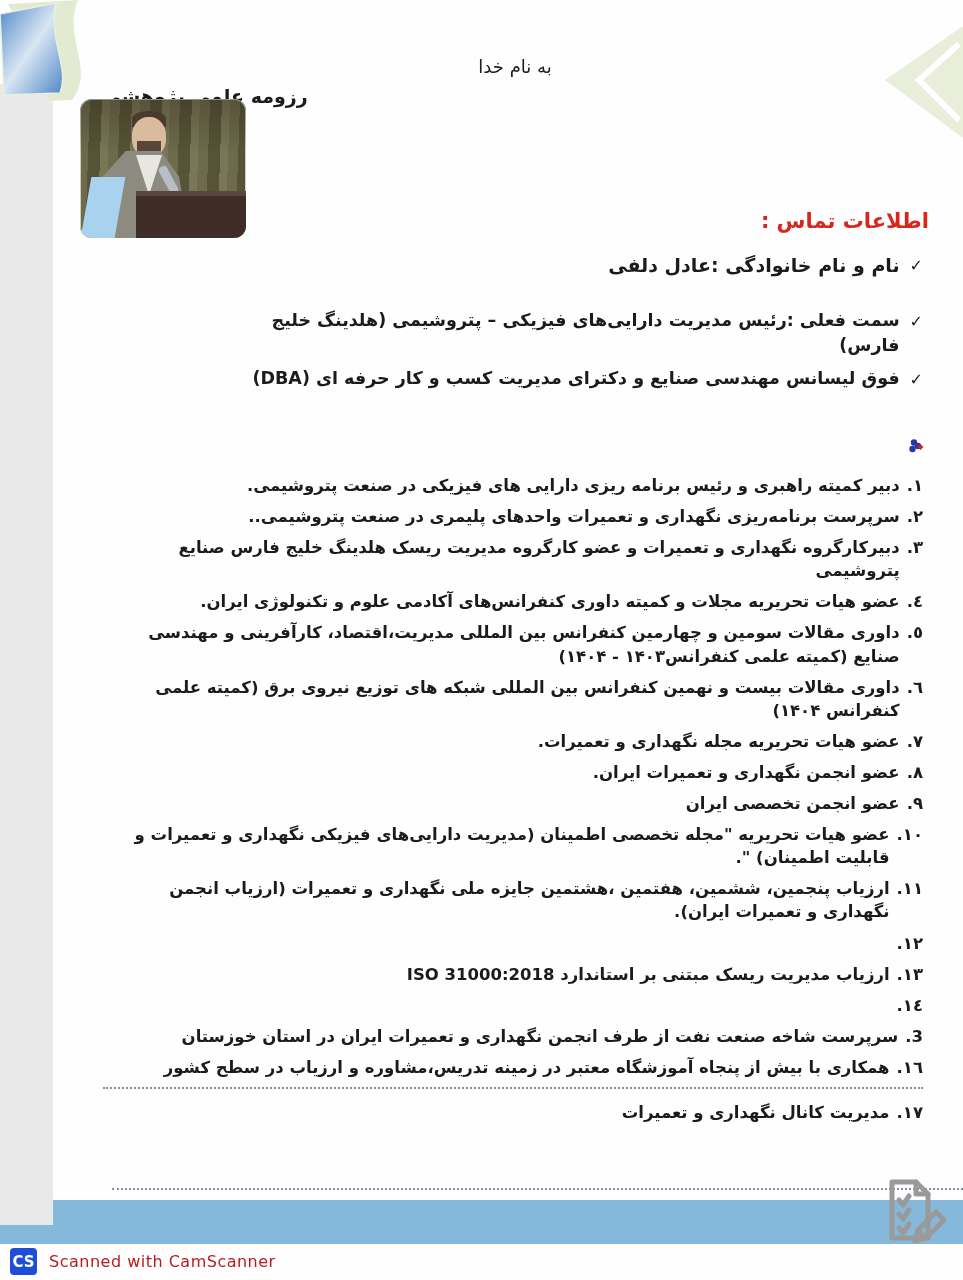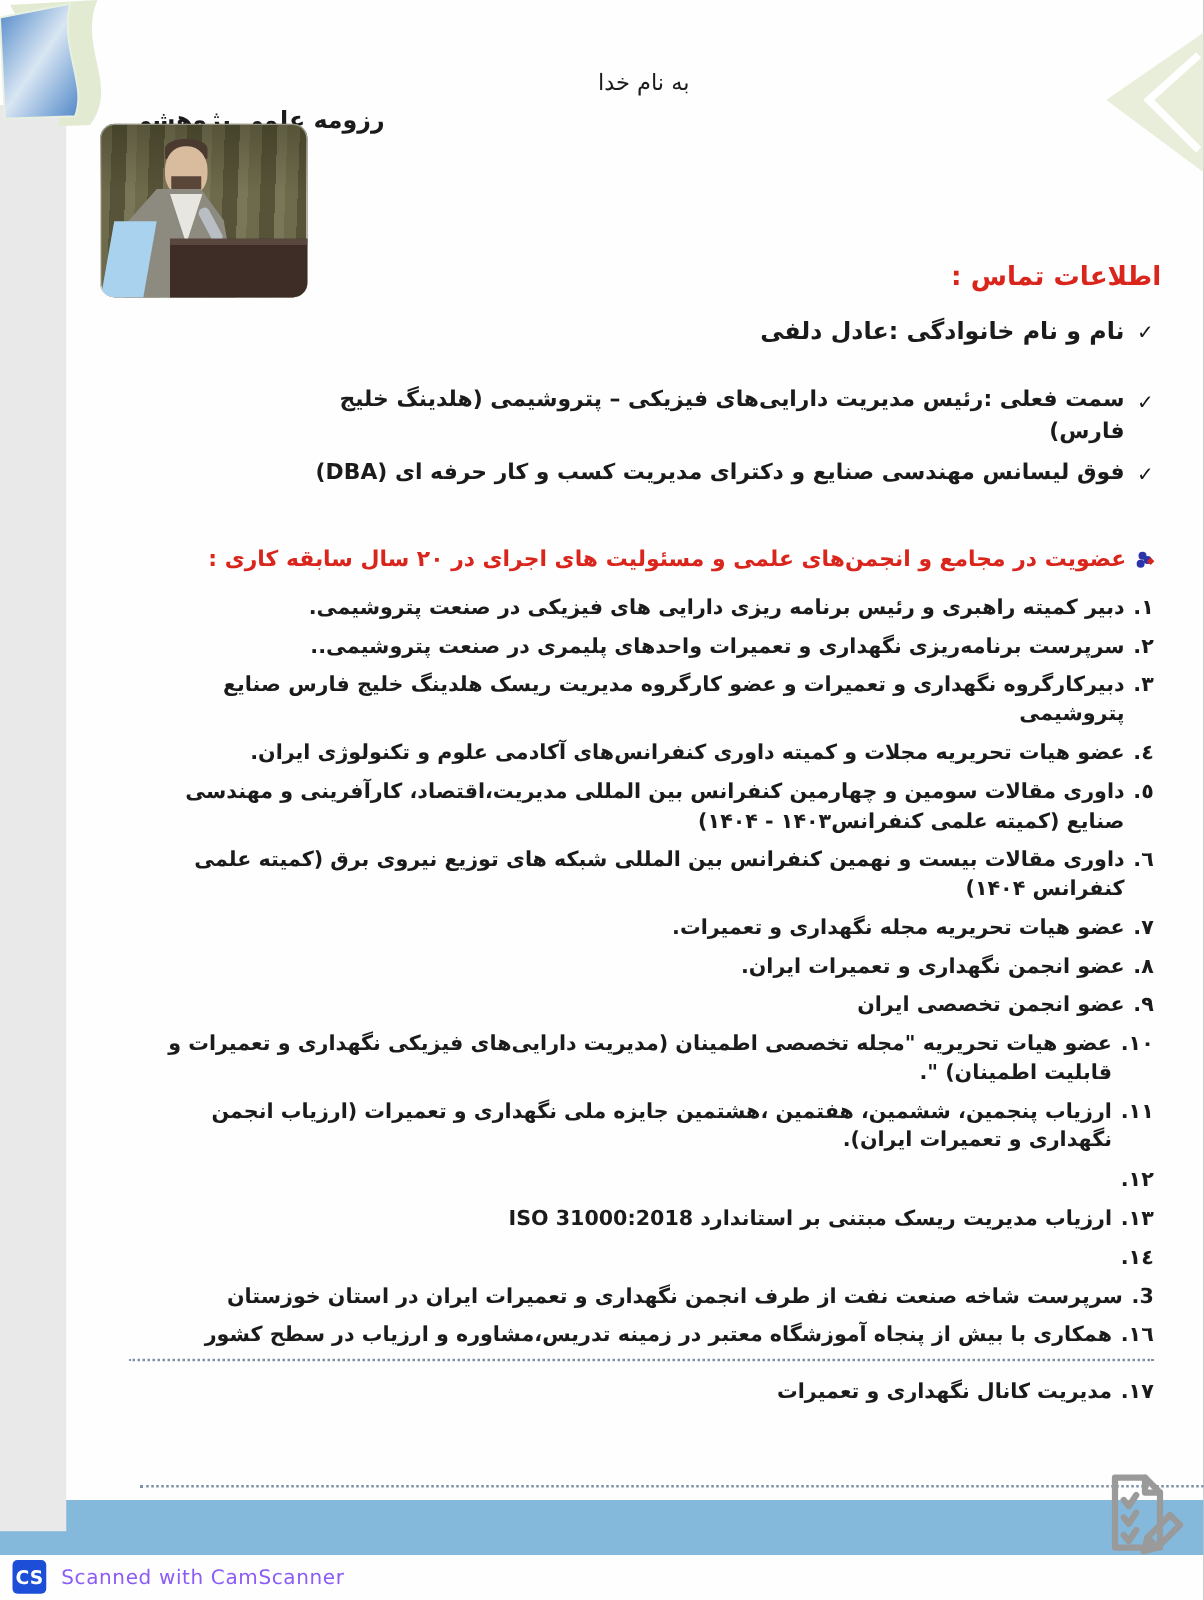--- a/index.html
+++ b/index.html
@@ -56,21 +56,21 @@
   .m-list .num{white-space:nowrap;}
   .list-divider{border:none;border-top:2px dotted #7d90a6;margin:6px 0 12px 0;width:820px;}
 
   
   .bottom-dotted{position:absolute;left:112px;top:1188px;width:851px;border-top:2px dotted #7d90a6;}
   .doc-edit-icon{position:absolute;left:876px;top:1176px;z-index:6;}
   .footer{position:absolute;left:10px;top:1248px;display:flex;align-items:center;gap:12px;z-index:6;}
   .cs-logo{width:27px;height:27px;background:#1d4ed8;border-radius:4px;color:#fff;
     font-size:15px;font-weight:bold;display:flex;align-items:center;justify-content:center;
     font-family:"DejaVu Sans",sans-serif;}
-  .cs-note{color:#8b5cf6;font-size:16px;letter-spacing:.5px;}
+  .cs-note{color:#b91c1c;font-size:16px;letter-spacing:.5px;}
 </style>
 </head>
 <body>
 
 <div class="page">
 
   <div class="grey-col"></div>
   <div class="blue-bar"></div>
 
   <svg class="corner-decor" width="95" height="105" viewBox="0 0 95 105">
@@ -122,21 +122,20 @@
     </div>
   </div>
 
   <div class="m-heading">
     <svg width="17" height="17" viewBox="0 0 17 17">
       <circle cx="6" cy="4.5" r="3.2" fill="#2b35a8"></circle>
       <circle cx="4.5" cy="11" r="3.2" fill="#2b35a8"></circle>
       <circle cx="10" cy="8" r="3.2" fill="#2b35a8"></circle>
       <path d="M12.5,6 l3,3 -3,3 -3,-3 z" fill="#d9251c"></path>
     </svg>
-    <span>عضویت در مجامع و انجمن‌های علمی و مسئولیت های اجرای در ۲۰ سال سابقه کاری :</span>
   </div>
 
   <ol class="m-list">
     <li>
         <span class="num">۱.</span>
         <span>دبیر کمیته راهبری  و رئیس برنامه ریزی دارایی های فیزیکی در صنعت پتروشیمی.</span>
       </li>
     <li>
         <span class="num">۲.</span>
         <span>سرپرست برنامه‌ریزی نگهداری و تعمیرات واحدهای پلیمری در صنعت پتروشیمی..</span>

